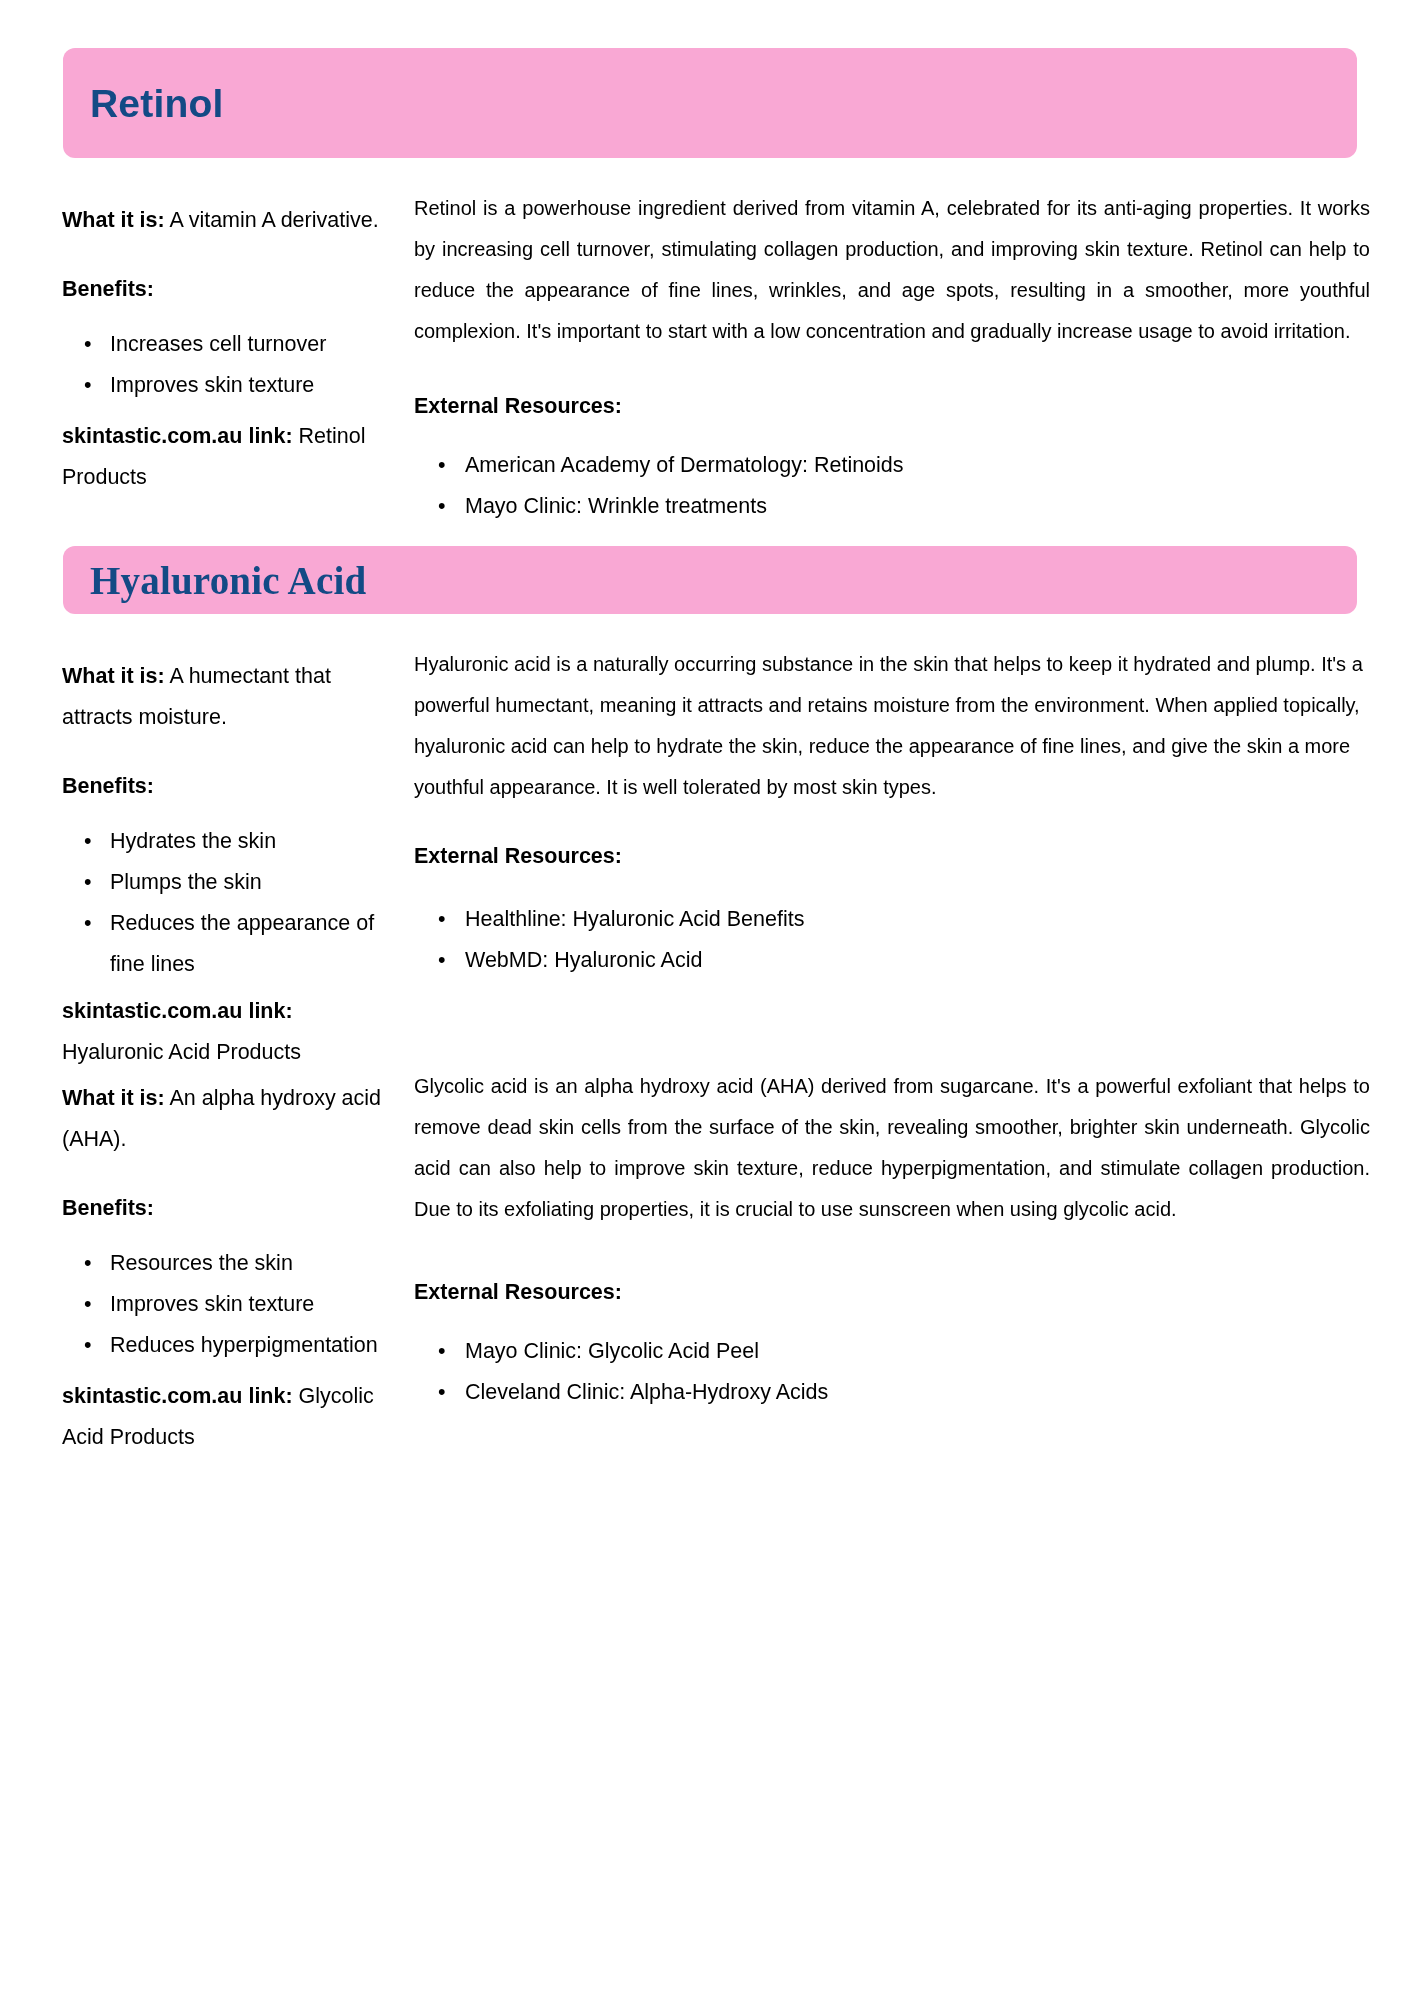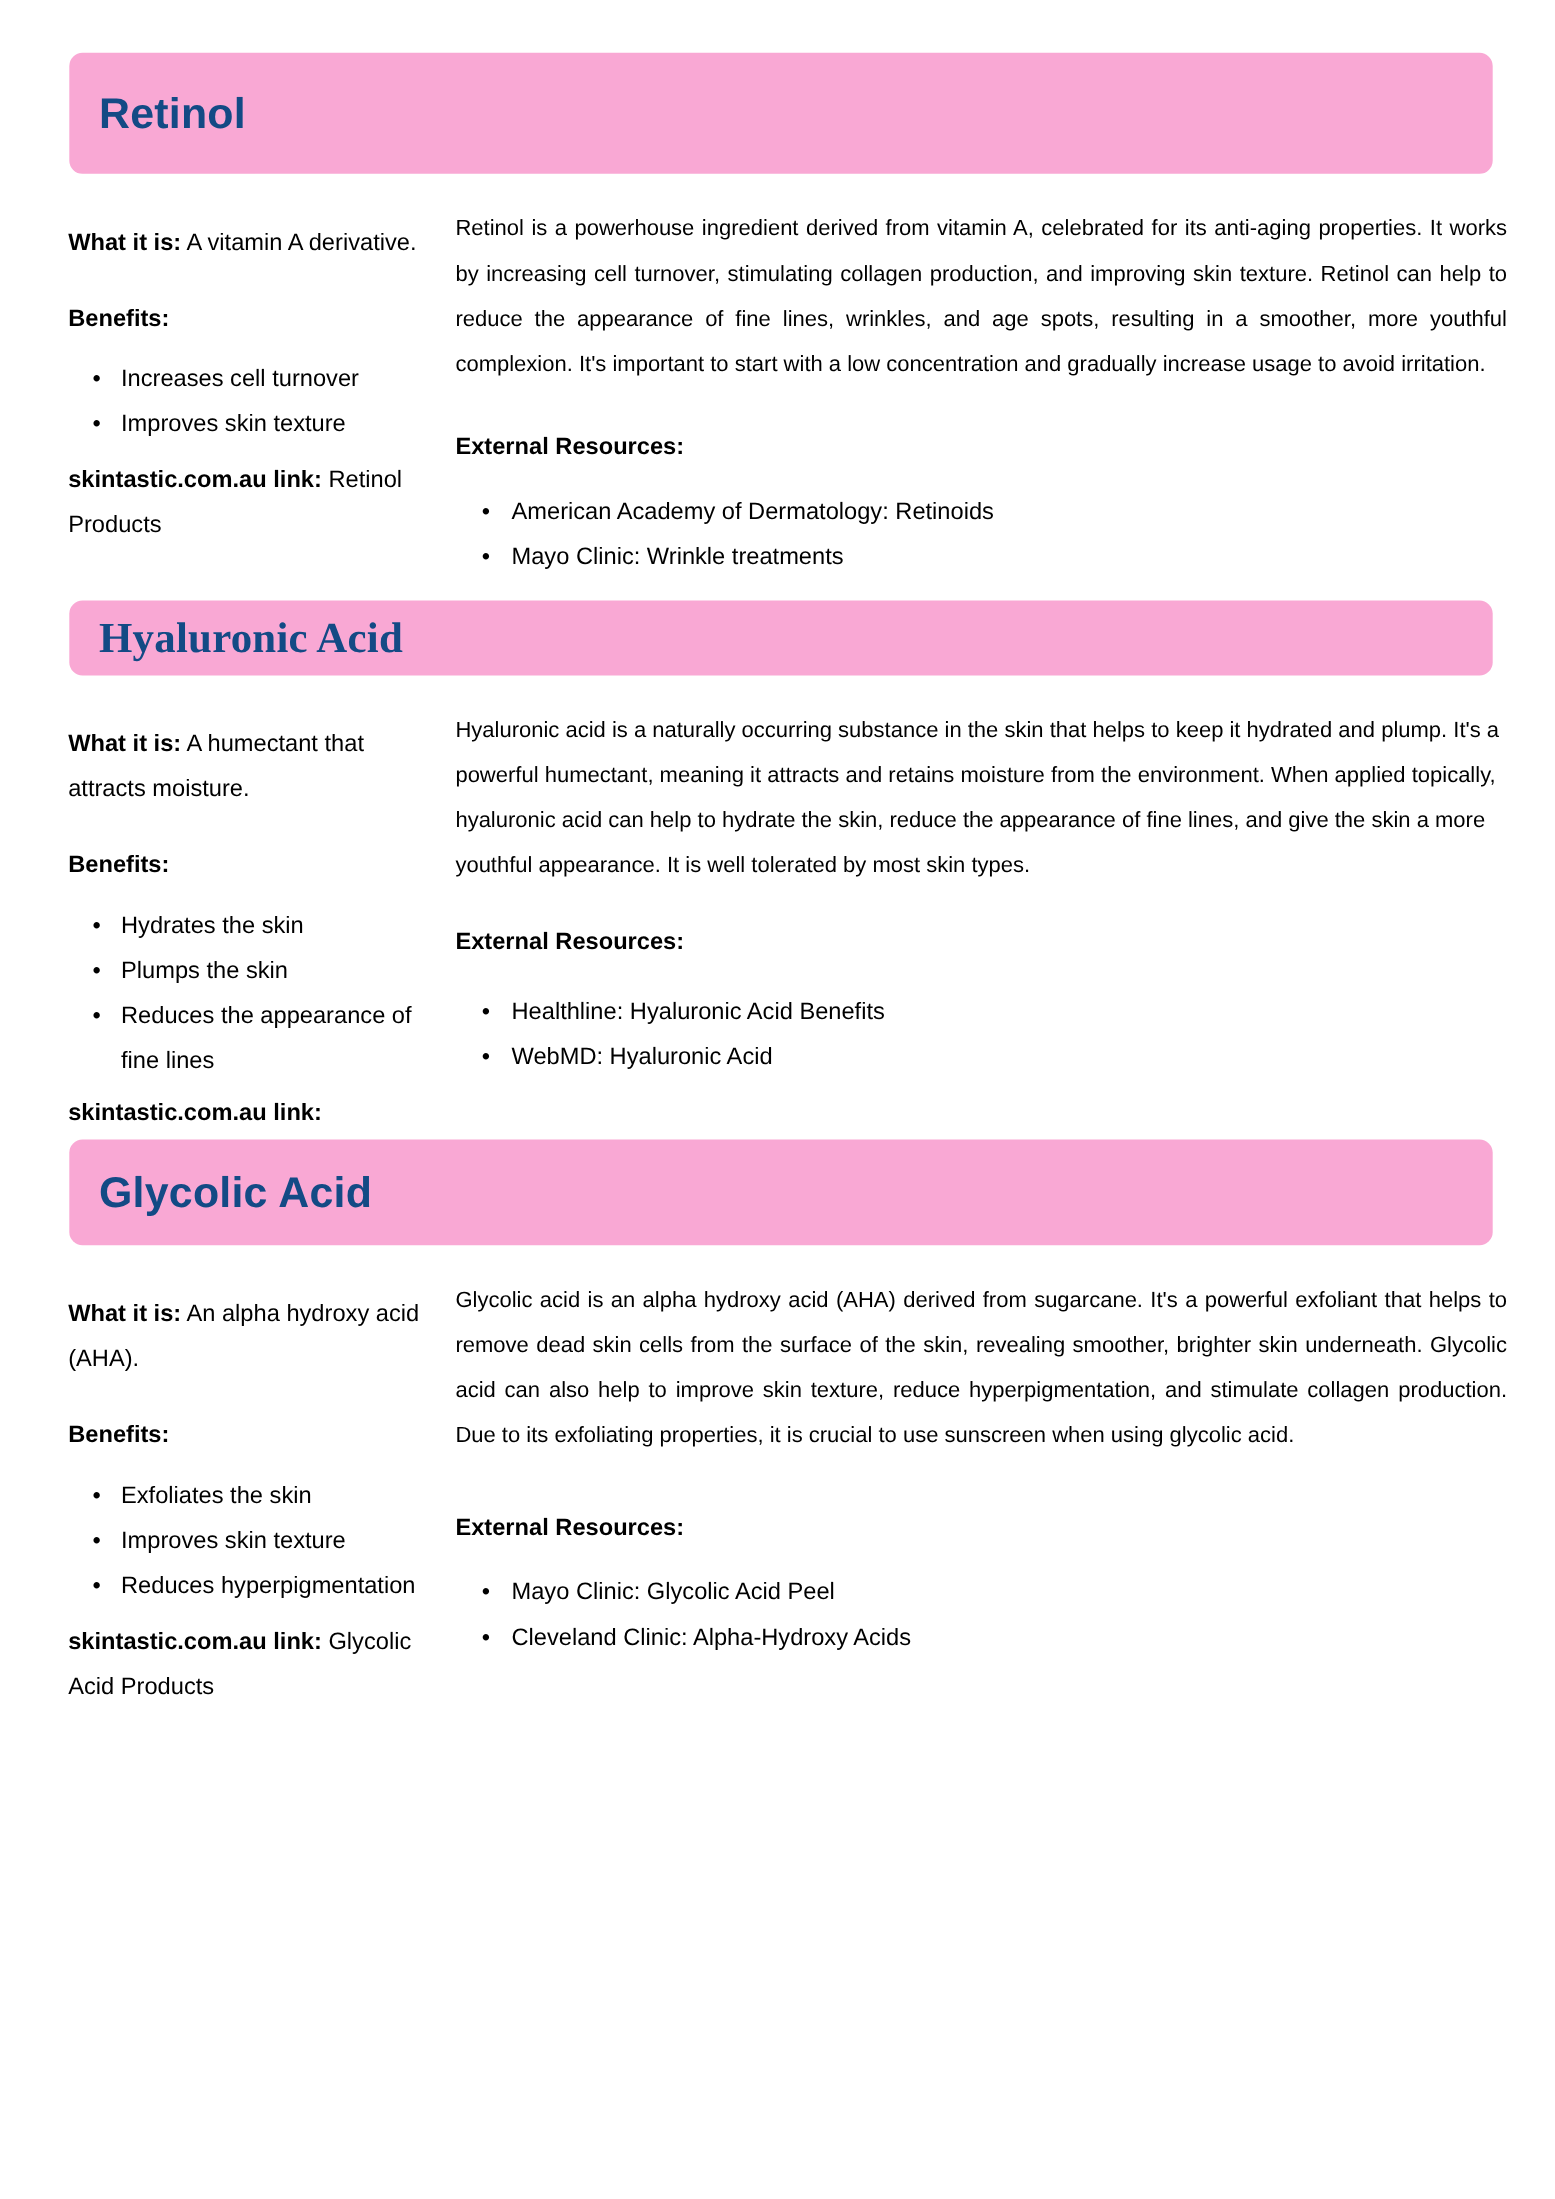--- a/index.html
+++ b/index.html
@@ -193,29 +193,26 @@
         <p class="ext-head" style="margin-top:28px;">External Resources:</p>
         <ul class="res tight" style="margin-top:22px;">
           <li class="tight">Healthline: Hyaluronic Acid Benefits</li>
           <li class="tight">WebMD: Hyaluronic Acid</li>
         </ul>
       </div>
     </div>
   </section>
 
   <section class="section" id="sec-glycolic">
-    <div class="section-header">
-      <h1 class="section-title">Glycolic Acid</h1>
-    </div>
     <div class="cols">
       <div class="col-left">
         <p class="what"><span class="lbl">What it is:</span><span> An alpha hydroxy acid (AHA).</span></p>
         <p class="benefits-head">Benefits:</p>
         <ul class="bul">
-          <li>Exfoliates the skin</li>
+          <li>Resources the skin</li>
           <li>Improves skin texture</li>
           <li>Reduces hyperpigmentation</li>
         </ul>
         <p class="link-line"><span class="lbl">skintastic.com.au link:</span><span> Glycolic Acid Products</span></p>
       </div>
       <div class="col-right">
         <p class="para justify">Glycolic acid is an alpha hydroxy acid (AHA) derived from sugarcane. It's a powerful exfoliant that helps to remove dead skin cells from the surface of the skin, revealing smoother, brighter skin underneath. Glycolic acid can also help to improve skin texture, reduce hyperpigmentation, and stimulate collagen production. Due to its exfoliating properties, it is crucial to use sunscreen when using glycolic acid.</p>
         <p class="ext-head" style="margin-top:42px;">External Resources:</p>
         <ul class="res">
           <li>Mayo Clinic: Glycolic Acid Peel</li>

